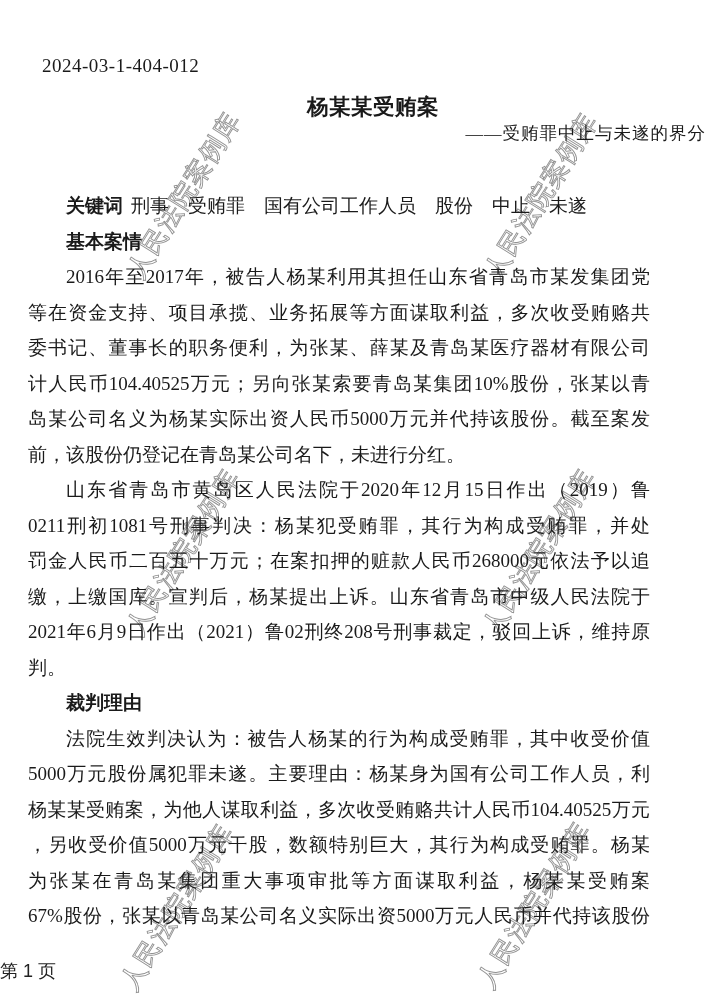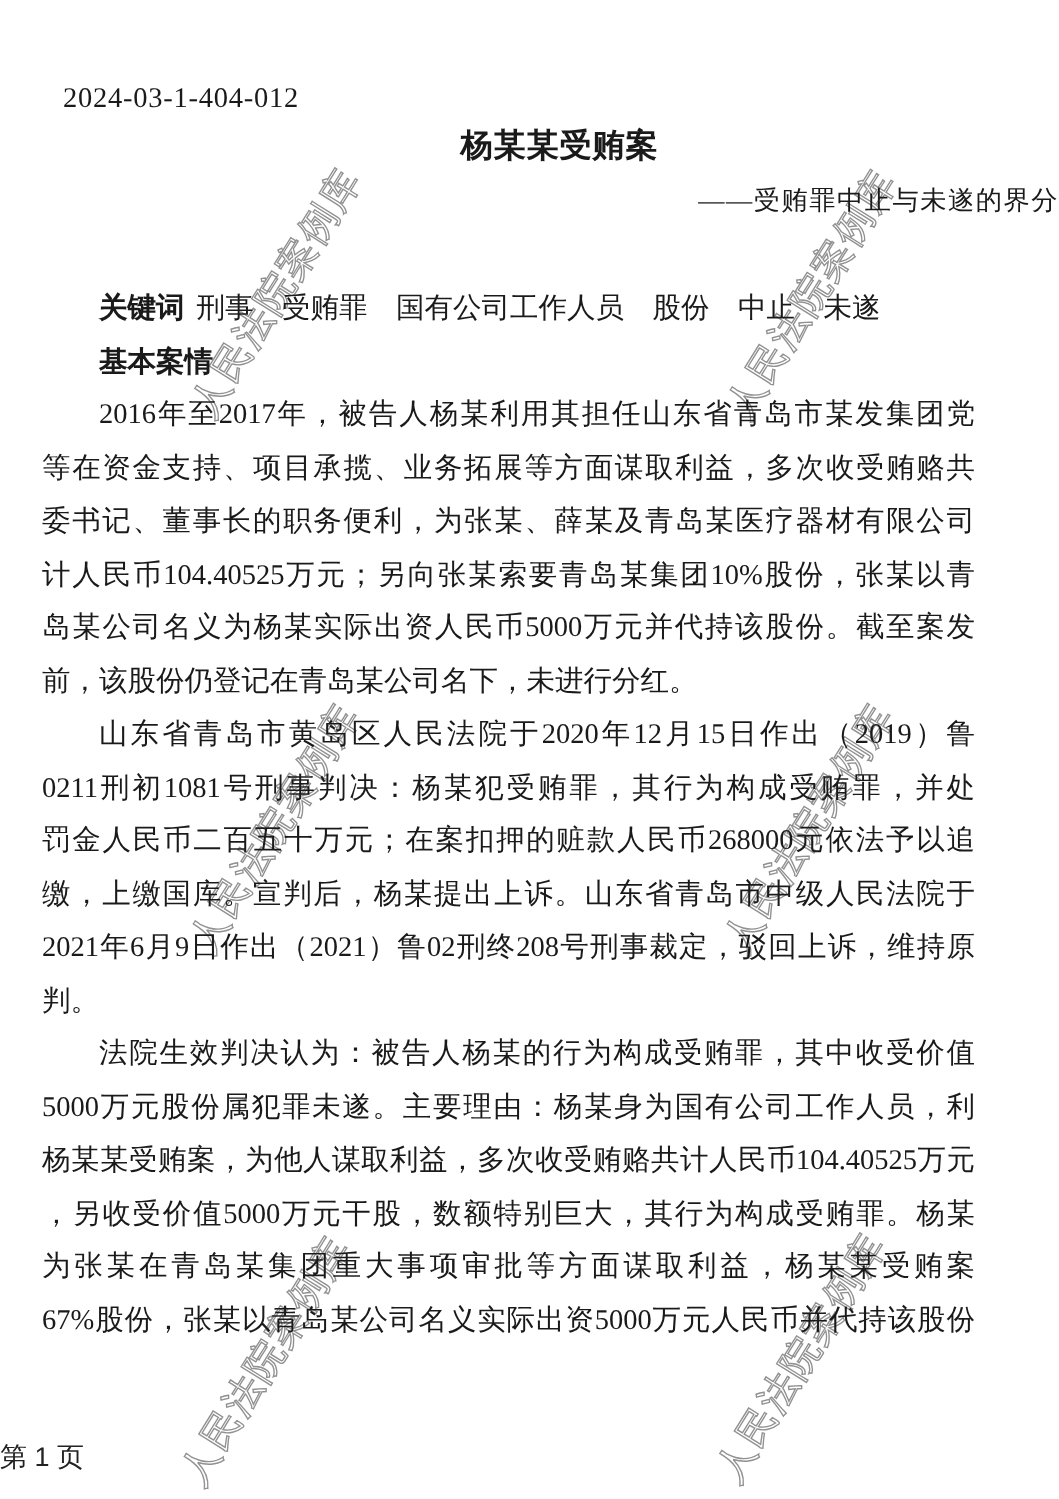--- a/index.html
+++ b/index.html
@@ -31,21 +31,21 @@
   
   .case-number {
     position: absolute;
     left: 42px; top: 55px;
     font-size: 19px;
     letter-spacing: 0.5px;
   }
   .title {
     position: absolute;
     left: 0; right: 0; top: 82px;
-    margin: 0;
+    margin: 10px;
     text-align: center;
     text-indent: 40px;
     font-size: 21.5px;
     font-weight: 700;
     letter-spacing: 0.5px;
   }
   .subtitle {
     position: absolute;
     left: 0; right: 0; top: 121px;
     text-align: right;
@@ -113,20 +113,21 @@
       <div class="line body-line just">委书记、董事长的职务便利，为张某、薛某及青岛某医疗器材有限公司</div>
       <div class="line body-line just">计人民币104.40525万元；另向张某索要青岛某集团10%股份，张某以青</div>
       <div class="line body-line just">岛某公司名义为杨某实际出资人民币5000万元并代持该股份。截至案发</div>
       <div class="line body-line">前，该股份仍登记在青岛某公司名下，未进行分红。</div>
       <div class="line body-line first just">山东省青岛市黄岛区人民法院于2020年12月15日作出（2019）鲁</div>
       <div class="line body-line just">0211刑初1081号刑事判决：杨某犯受贿罪，其行为构成受贿罪，并处</div>
       <div class="line body-line just">罚金人民币二百五十万元；在案扣押的赃款人民币268000元依法予以追</div>
       <div class="line body-line just">缴，上缴国库。宣判后，杨某提出上诉。山东省青岛市中级人民法院于</div>
       <div class="line body-line just">2021年6月9日作出（2021）鲁02刑终208号刑事裁定，驳回上诉，维持原</div>
       <div class="line body-line">判。</div>
+      <div class="line heading">裁判理由</div>
       <div class="line body-line first just">法院生效判决认为：被告人杨某的行为构成受贿罪，其中收受价值</div>
       <div class="line body-line just">5000万元股份属犯罪未遂。主要理由：杨某身为国有公司工作人员，利</div>
       <div class="line body-line just">杨某某受贿案，为他人谋取利益，多次收受贿赂共计人民币104.40525万元</div>
       <div class="line body-line just">，另收受价值5000万元干股，数额特别巨大，其行为构成受贿罪。杨某</div>
       <div class="line body-line just">为张某在青岛某集团重大事项审批等方面谋取利益，杨某某受贿案</div>
       <div class="line body-line just">67%股份，张某以青岛某公司名义实际出资5000万元人民币并代持该股份</div>
     </div>
 
   <div class="footer">第 1 页</div>
 

